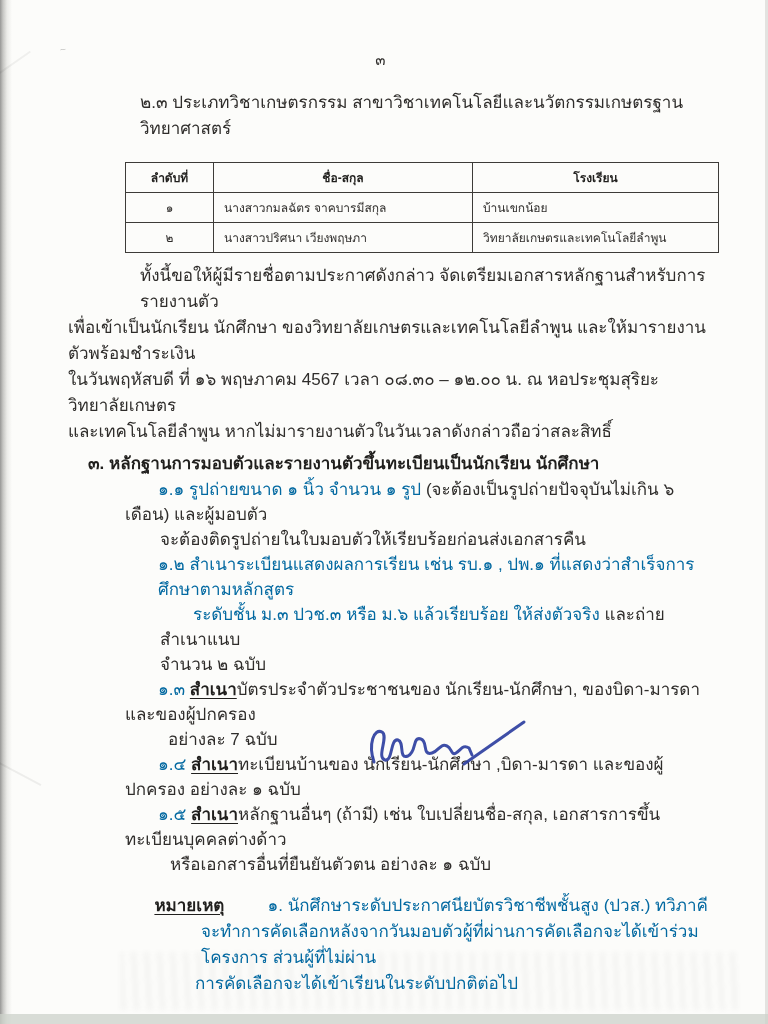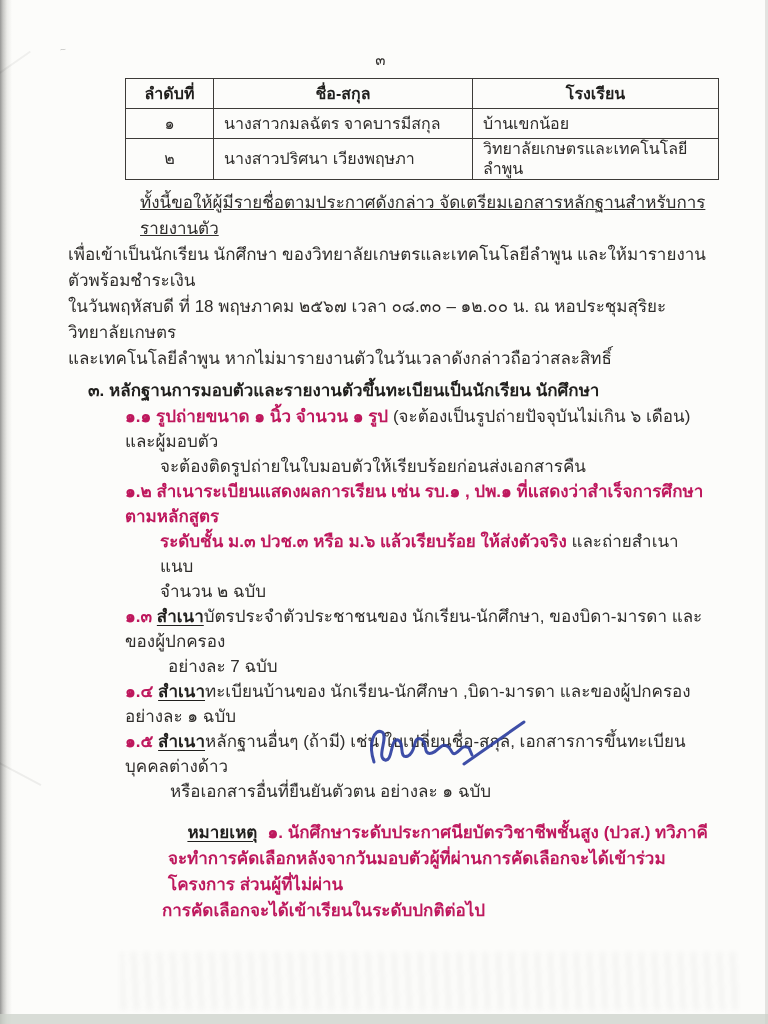--- a/index.html
+++ b/index.html
@@ -19,30 +19,30 @@
   .fold-top-left{position:absolute;left:-6px;top:62px;width:40px;height:2px;background:rgba(0,0,0,.05);transform:rotate(-35deg);}
   .fold-bottom-left{position:absolute;left:-8px;top:772px;width:52px;height:2px;background:rgba(0,0,0,.06);transform:rotate(28deg);}
   .smudge{position:absolute;left:60px;top:44px;color:#9a9a98;font-size:10px;opacity:.6;transform:rotate(-8deg);}
   .bleed{position:absolute;left:120px;right:30px;top:952px;height:58px;opacity:.05;
     background:repeating-linear-gradient(87deg,#888 0 7px,transparent 7px 13px);filter:blur(2px);}
 
   .content{position:absolute;left:68px;top:0;width:640px;font-size:17px;line-height:26px;}
 
   .pageno{margin-top:50px;height:20px;text-align:center;font-size:15px;letter-spacing:1px;padding-right:14px;line-height:20px;}
   .intro1{margin-top:20px;padding-left:72px;}
-  .b{font-weight:700;color:#be185d;}
+  .b{font-weight:400;color:#0369a1;margin-left:33px;}
 
-  table.doc{border-collapse:collapse;margin:8px 0 0 57px;table-layout:fixed;width:530px;
-    font-size:16px;}
+  table.doc{border-collapse:collapse;margin:20px 0 0 57px;table-layout:fixed;width:530px;
+    font-size:12px;}
   table.doc th,table.doc td{border:1.6px solid #3d3b38;padding:0 10px;height:29px;line-height:20px;}
   table.doc th{font-weight:700;text-align:center;color:#201f1d;}
   td.c{text-align:center;}
 
   .para{margin-top:10px;}
-  .para .indent{padding-left:72px;text-decoration:underline;}
+  .para .indent{padding-left:72px;}
 
   .h3{margin-top:6px;font-weight:700;color:#201f1d;padding-left:20px;}
 
   .items{line-height:25px;}
   .it{padding-left:57px;}
   .cont{padding-left:92px;}
   .cont3{padding-left:100px;}
   .cont5{padding-left:102px;}
   .u{font-weight:700;color:#201f1d;text-decoration:underline;text-underline-offset:3px;text-align:center;}
 
@@ -63,20 +63,21 @@
   <div class="edge-right"></div>
   <div class="fold-top-left"></div>
   <div class="fold-bottom-left"></div>
   <div class="smudge">~</div>
   <div class="bleed"></div>
 
   <div class="content">
 
     <div class="pageno">๓</div>
 
+    <div class="intro1">๒.๓  ประเภทวิชาเกษตรกรรม สาขาวิชาเทคโนโลยีและนวัตกรรมเกษตรฐานวิทยาศาสตร์</div>
 
     <table class="doc">
       <thead>
         <tr>
           <th style="width:67px">ลำดับที่</th>
           <th style="width:238px">ชื่อ-สกุล</th>
           <th style="width:225px">โรงเรียน</th>
         </tr>
       </thead>
       <tbody>
@@ -89,21 +90,21 @@
           <td class="c">๒</td>
           <td>นางสาวปริศนา เวียงพฤษภา</td>
           <td>วิทยาลัยเกษตรและเทคโนโลยีลำพูน</td>
         </tr>
       </tbody>
     </table>
 
     <div class="para">
       <div class="indent">ทั้งนี้ขอให้ผู้มีรายชื่อตามประกาศดังกล่าว จัดเตรียมเอกสารหลักฐานสำหรับการรายงานตัว</div>
       <div>เพื่อเข้าเป็นนักเรียน นักศึกษา ของวิทยาลัยเกษตรและเทคโนโลยีลำพูน  และให้มารายงานตัวพร้อมชำระเงิน</div>
-      <div>ในวันพฤหัสบดี ที่ 18  พฤษภาคม ๒๕๖๗ เวลา ๐๘.๓๐ – ๑๒.๐๐ น. ณ หอประชุมสุริยะ วิทยาลัยเกษตร</div>
+      <div>ในวันพฤหัสบดี ที่ ๑๖  พฤษภาคม 4567 เวลา ๐๘.๓๐ – ๑๒.๐๐ น. ณ หอประชุมสุริยะ วิทยาลัยเกษตร</div>
       <div>และเทคโนโลยีลำพูน หากไม่มารายงานตัวในวันเวลาดังกล่าวถือว่าสละสิทธิ์</div>
     </div>
 
     <div class="h3">๓. หลักฐานการมอบตัวและรายงานตัวขึ้นทะเบียนเป็นนักเรียน นักศึกษา</div>
 
     <div class="items">
       <div class="it">
         <span class="b">๑.๑ รูปถ่ายขนาด ๑ นิ้ว จำนวน ๑ รูป </span><span>(จะต้องเป็นรูปถ่ายปัจจุบันไม่เกิน ๖ เดือน) และผู้มอบตัว</span>
       </div>
       <div class="cont">จะต้องติดรูปถ่ายในใบมอบตัวให้เรียบร้อยก่อนส่งเอกสารคืน</div>

